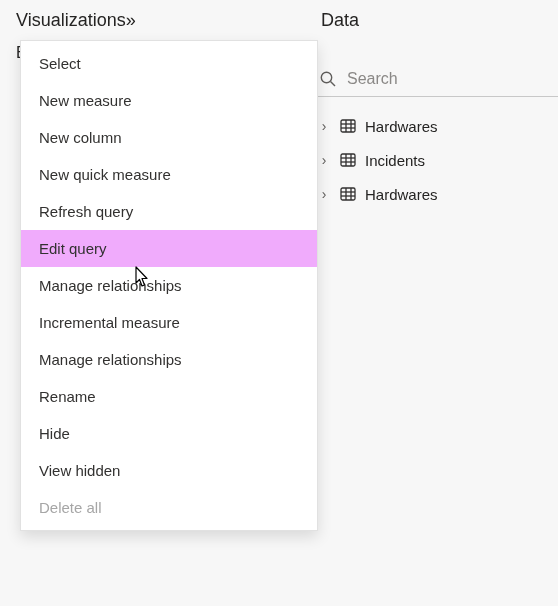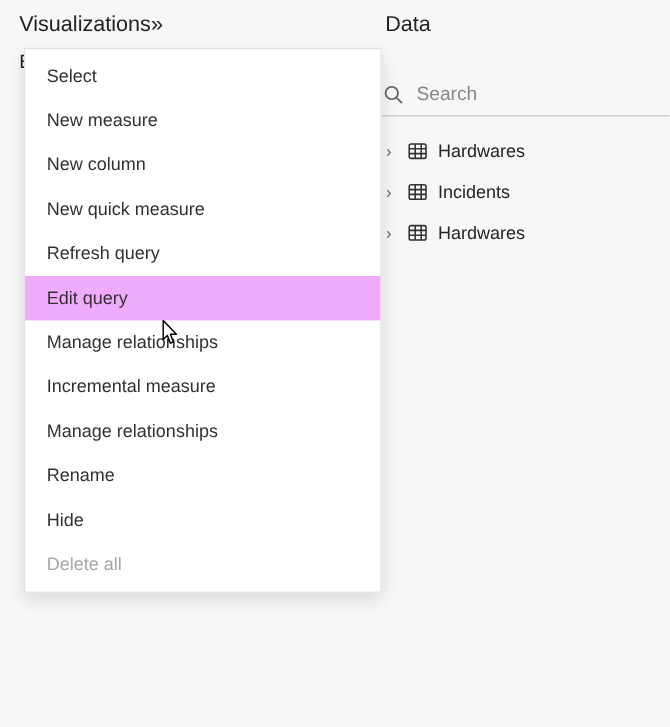--- a/index.html
+++ b/index.html
@@ -131,20 +131,21 @@
         <div class="menu-item">New measure</div>
         <div class="menu-item">New column</div>
         <div class="menu-item">New quick measure</div>
         <div class="menu-item">Refresh query</div>
         <div class="menu-item hovered">Edit query</div>
         <div class="menu-item">Manage relationships</div>
         <div class="menu-item">Incremental measure</div>
         <div class="menu-item">Manage relationships</div>
         <div class="menu-item">Rename</div>
         <div class="menu-item">Hide</div>
+        <div class="menu-item">View hidden</div>
         <div class="menu-item disabled">Delete all</div>
       </div>
   </div>
 
   <div class="data-panel">
     <div class="panel-header">
       <span class="panel-title">Data</span>
     </div>
     <div class="search-row">
       <span class="search-icon">

